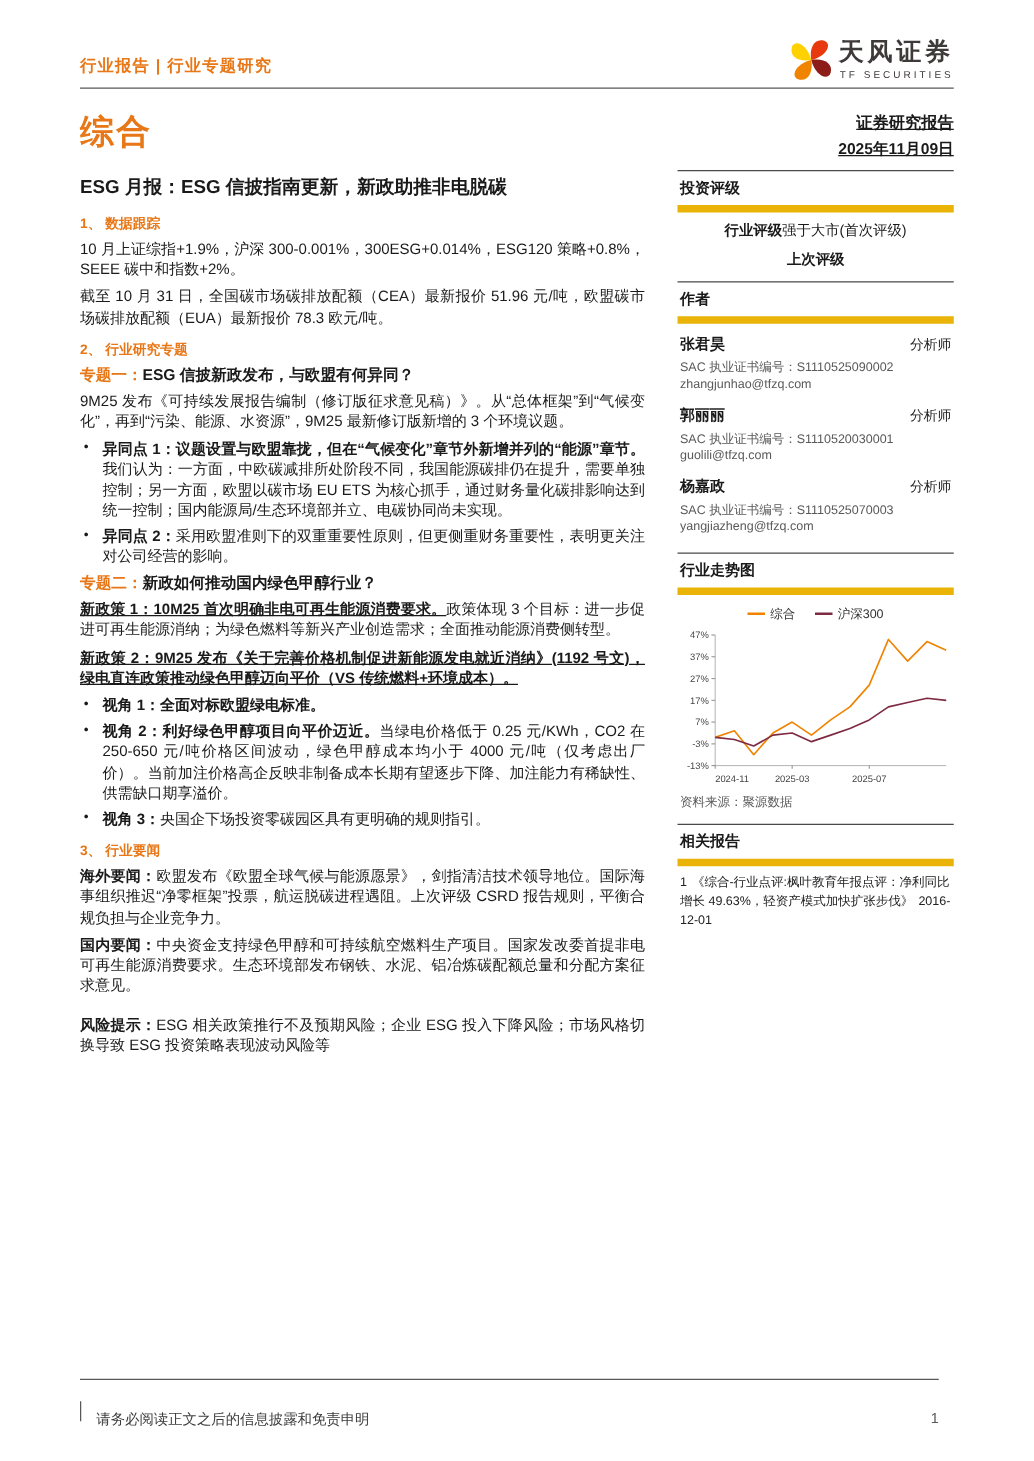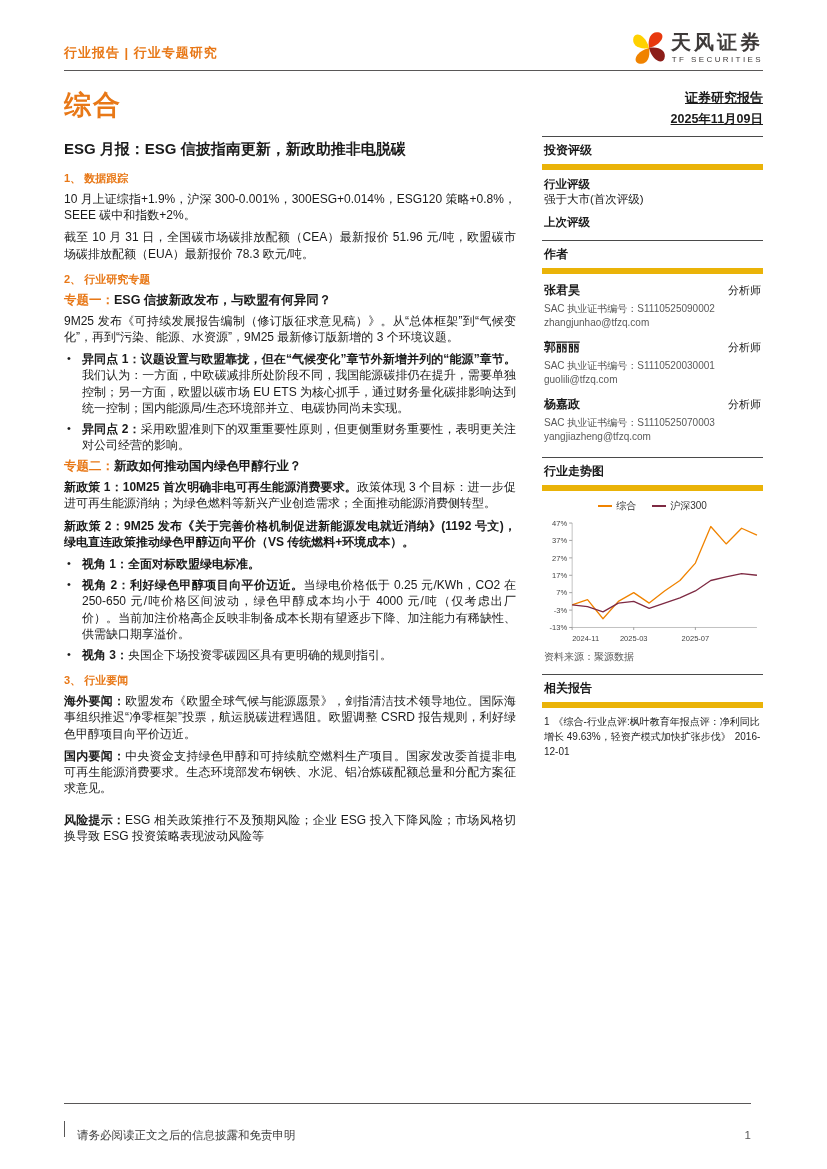--- a/index.html
+++ b/index.html
@@ -32,32 +32,32 @@
   .main-col { width: 452px; flex: none; }
   .side-col { flex: 1; min-width: 0; }
 
   
   .main-title { font-size: 15px; font-weight: bold; margin: 4px 0 12px; }
   .sec-h { color: #E87817; font-weight: bold; font-size: 11px; margin: 10px 0 5px; }
   p.body { font-size: 12px; line-height: 1.35; text-align: justify; margin-bottom: 6px; }
   .sub-h { font-size: 12.5px; font-weight: bold; margin: 5px 0 4px; }
   .lead-orange { color: #E87817; }
   .lead { font-weight: bold; }
-  .u { }
+  .u { text-decoration: underline; }
   .b { display: flex; font-size: 12px; line-height: 1.35; margin-bottom: 5px; }
   .b .marker { width: 18px; flex: none; padding-left: 3px; font-size: 11px; }
   .b .btext { flex: 1; text-align: justify; }
   .risk { margin-top: 16px; }
 
   
   .side-col { font-size: 11.5px; }
   .sb-sec { border-top: 1px solid #4a4a4a; }
   .sb-h { font-weight: bold; font-size: 12px; padding: 5px 2px; border-bottom: 6px solid #eab308; }
   .rating-rows { padding: 3px 2px 6px; }
-  .rating-row { display: flex; justify-content: center; padding: 4px 0; font-size: 11.5px; flex-direction: column; }
+  .rating-row { display: flex; justify-content: center; padding: 4px 0; font-size: 11.5px; }
   .rating-row .lbl { font-weight: bold; }
   .authors { padding: 8px 2px 4px; }
   .author { margin-bottom: 11px; }
   .author-top { display: flex; justify-content: space-between; align-items: baseline; }
   .author-name { font-weight: bold; font-size: 12px; }
   .author-title { font-size: 11px; }
   .author-sac { font-size: 10px; color: #595959; margin-top: 3px; }
   .author-email { font-size: 10px; color: #595959; margin-top: 1px; }
   .chart-wrap { padding: 8px 0 0; }
   .legend { display: flex; justify-content: center; gap: 16px; font-size: 10px; color: #333; margin-bottom: 2px; }
@@ -139,21 +139,21 @@
       <div class="b">
         <span class="marker">•</span>
         <span class="btext"><span class="lead">视角 2：利好绿色甲醇项目向平价迈近。</span><span>当绿电价格低于 0.25 元/KWh，CO2 在 250-650 元/吨价格区间波动，绿色甲醇成本均小于 4000 元/吨（仅考虑出厂价）。当前加注价格高企反映非制备成本长期有望逐步下降、加注能力有稀缺性、供需缺口期享溢价。</span></span>
       </div>
       <div class="b">
         <span class="marker">•</span>
         <span class="btext"><span class="lead">视角 3：</span><span>央国企下场投资零碳园区具有更明确的规则指引。</span></span>
       </div>
 
       <h3 class="sec-h">3、 行业要闻</h3>
-      <p class="body"><span class="lead">海外要闻：</span><span>欧盟发布《欧盟全球气候与能源愿景》，剑指清洁技术领导地位。国际海事组织推迟“净零框架”投票，航运脱碳进程遇阻。欧盟调整 CSRD 报告规则，利好绿色甲醇项目向平价迈近。</span></p>
+      <p class="body"><span class="lead">海外要闻：</span><span>欧盟发布《欧盟全球气候与能源愿景》，剑指清洁技术领导地位。国际海事组织推迟“净零框架”投票，航运脱碳进程遇阻。上次评级 CSRD 报告规则，平衡合规负担与企业竞争力。</span></p>
       <p class="body"><span class="lead">国内要闻：</span><span>中央资金支持绿色甲醇和可持续航空燃料生产项目。国家发改委首提非电可再生能源消费要求。生态环境部发布钢铁、水泥、铝冶炼碳配额总量和分配方案征求意见。</span></p>
 
       <p class="body risk"><span class="lead">风险提示：</span><span>ESG 相关政策推行不及预期风险；企业 ESG 投入下降风险；市场风格切换导致 ESG 投资策略表现波动风险等</span></p>
     </div>
 
     <div class="side-col">
 
       <div class="sb-sec">
         <div class="sb-h">投资评级</div>
         <div class="rating-rows">

